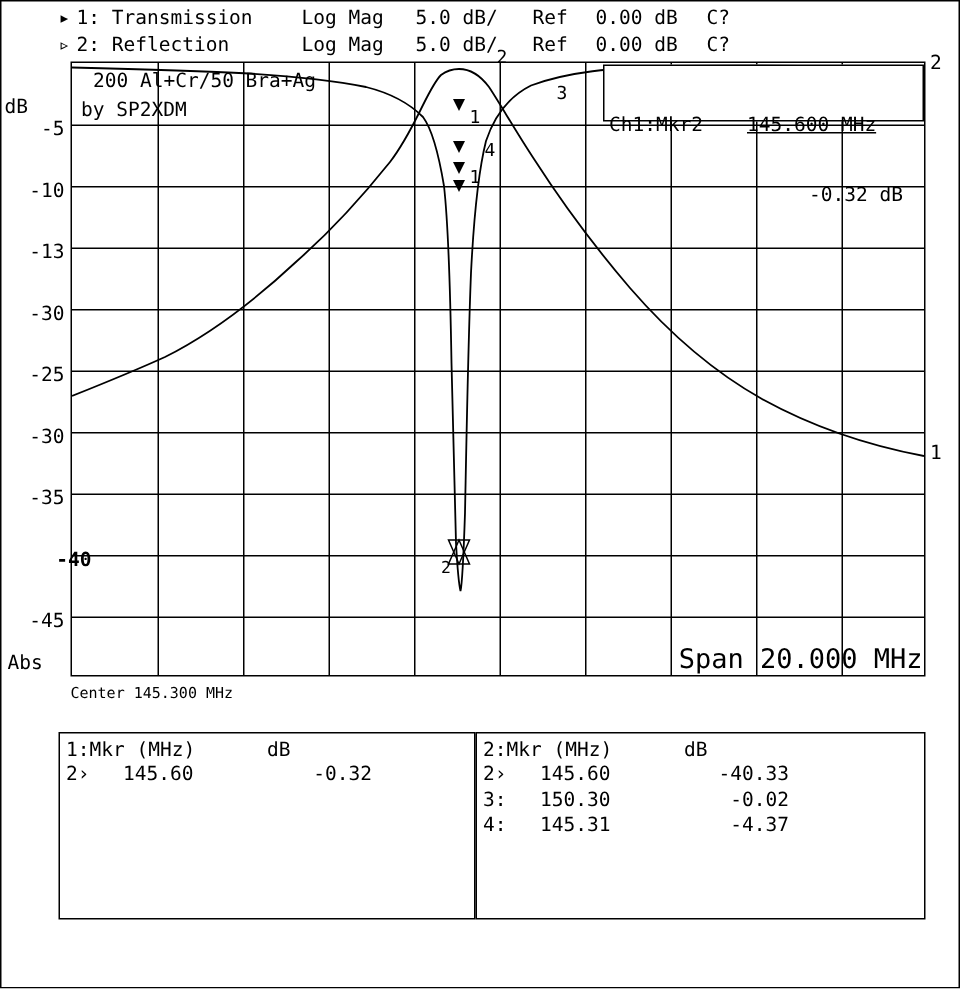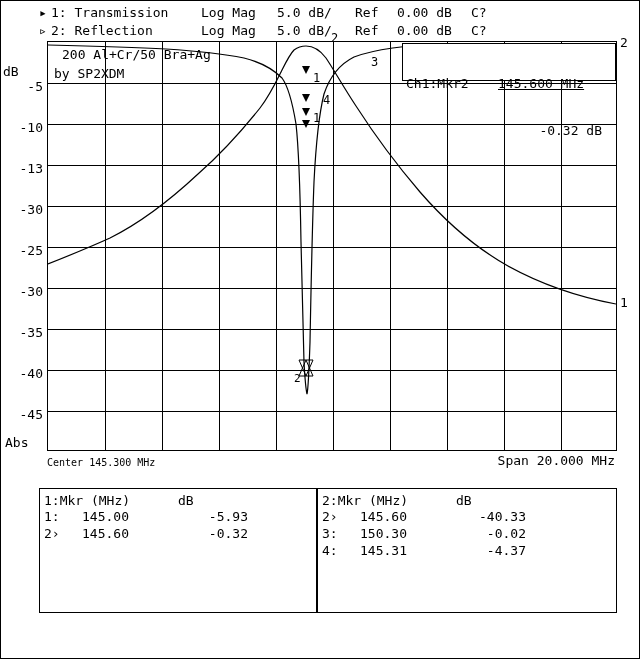--- a/index.html
+++ b/index.html
@@ -41,21 +41,21 @@
   
   .ptitle{position:absolute;left:52px;font-size:13px;white-space:pre;}
   .ptitle1{top:47px;}
   .ptitle2{top:66px;}
 
   
   .edge{position:absolute;font-size:13px;}
 
   
   .center-lbl{position:absolute;left:46px;top:456px;font-size:10px;}
-  .span-lbl{position:absolute;right:24px;top:452px;font-size:13px;}
+  .span-lbl{position:absolute;right:24px;top:428px;font-size:18px;}
 
   
   .tbl{position:absolute;top:487px;height:125px;border:1px solid #000;box-sizing:border-box;font-size:13px;}
   #tbl1{left:38px;width:278px;}
   #tbl2{left:316px;width:300px;}
   .thead{padding:4px 0 0 4px;white-space:pre;}
   .trow{padding-left:4px;white-space:pre;line-height:17px;}
   .t-idx{display:inline-block;width:38px;}
   .t-freq{display:inline-block;width:96px;}
   .t-db{display:inline-block;width:70px;text-align:right;}
@@ -75,21 +75,21 @@
   <div class="chan chan2"><span class="mark">▹</span><span class="col-name">2: Reflection</span><span class="col-fmt">Log Mag</span><span class="col-scale">5.0 dB/</span><span class="col-ref">Ref</span><span class="col-refv">0.00 dB</span><span class="col-c">C?</span></div>
 
   <div class="ytitle">dB</div>
   <div class="ylab" style="left:2px;top:78px;">-5</div>
   <div class="ylab" style="left:2px;top:119px;">-10</div>
   <div class="ylab" style="left:2px;top:160px;">-13</div>
   <div class="ylab" style="left:2px;top:201px;">-30</div>
   <div class="ylab" style="left:2px;top:242px;">-25</div>
   <div class="ylab" style="left:2px;top:283px;">-30</div>
   <div class="ylab" style="left:2px;top:324px;">-35</div>
-  <div class="ylab" style="left:2px;top:365px;">-40</div>
+  <div class="ylab" style="left:20px;top:365px;font-weight:bold;">-40</div>
   <div class="ylab" style="left:2px;top:406px;">-45</div>
   <div class="abs">Abs</div>
 
   <div class="grat">
     <div class="gl hline" style="top:41px;"></div>
     <div class="gl hline" style="top:82px;"></div>
     <div class="gl hline" style="top:123px;"></div>
     <div class="gl hline" style="top:164px;"></div>
     <div class="gl hline" style="top:205px;"></div>
     <div class="gl hline" style="top:246px;"></div>
@@ -163,21 +163,20 @@
   <div class="mbox" id="mk1">
     <div class="mrow"><span class="mr-lbl">Ch1:Mkr2</span><span class="mr-val">145.600 MHz</span></div>
     <div class="mrow"><span class="mr-right">-0.32 dB</span></div>
   </div>
 
   <div class="center-lbl">Center 145.300 MHz</div>
   <div class="span-lbl">Span 20.000 MHz</div>
 
   <div class="tbl" id="tbl1">
     <div class="thead"><span class="th-a">1:Mkr (MHz)</span><span class="th-b">dB</span></div>
-    <div class="trow"><span class="t-idx">1:</span><span class="t-freq">145.00</span><span class="t-db">-5.93</span></div>
     <div class="trow"><span class="t-idx">2›</span><span class="t-freq">145.60</span><span class="t-db">-0.32</span></div>
   </div>
 
   <div class="tbl" id="tbl2">
     <div class="thead"><span class="th-a">2:Mkr (MHz)</span><span class="th-b">dB</span></div>
     <div class="trow"><span class="t-idx">2›</span><span class="t-freq">145.60</span><span class="t-db">-40.33</span></div>
     <div class="trow"><span class="t-idx">3:</span><span class="t-freq">150.30</span><span class="t-db">-0.02</span></div>
     <div class="trow"><span class="t-idx">4:</span><span class="t-freq">145.31</span><span class="t-db">-4.37</span></div>
   </div>
 

